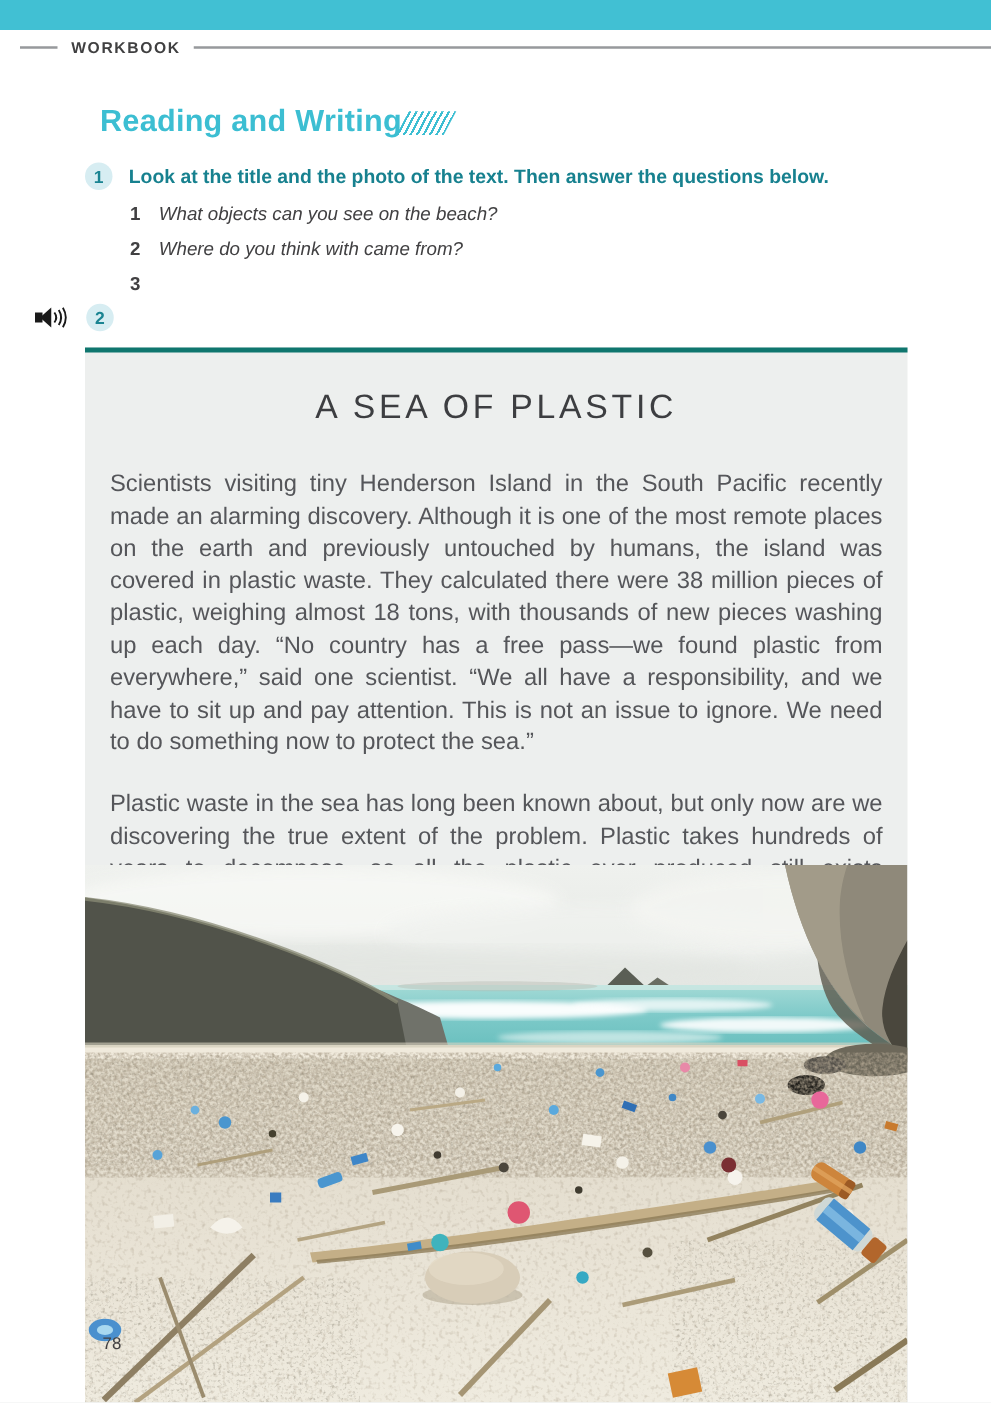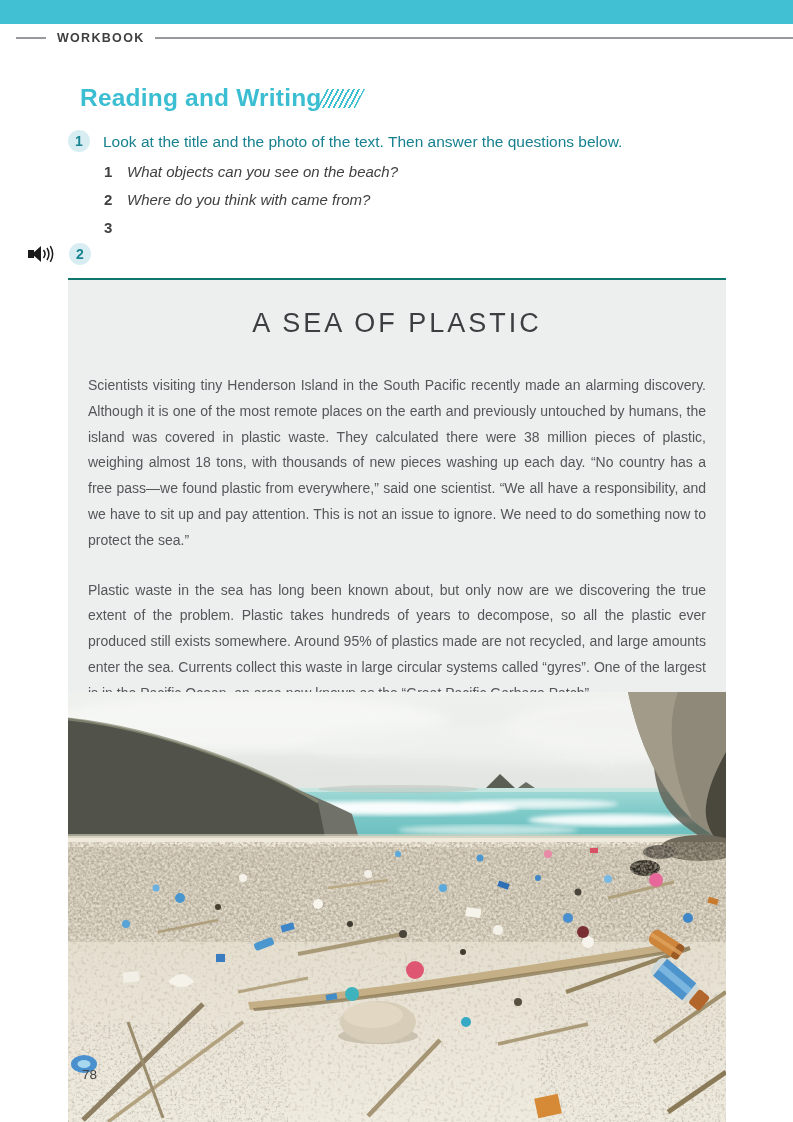--- a/index.html
+++ b/index.html
@@ -24,35 +24,35 @@
   .section-title { font-size:24.5px; font-weight:bold; color:#3cbed2; letter-spacing:0.2px; }
   .hatch { width:38px; height:19px; transform:skewX(-28deg);
     background:repeating-linear-gradient(90deg,#3cbed2 0 2px,transparent 2px 5.2px); }
 
   
   .exercise { position:absolute; display:flex; align-items:flex-start; }
   .ex1 { top:130px; left:68px; gap:13px; }
   .ex2 { top:243px; left:28px; gap:14px; }
   .badge { flex:none; width:22px; height:22px; border-radius:50%; background:#d7edf2;
     color:#1a8492; font-weight:bold; font-size:14px; text-align:center; line-height:22px; }
-  .instruction { font-weight:normal; font-size:15.5px; color:#17818f; line-height:22px; padding-top:0.5px; }
+  .instruction { font-weight:bold; font-size:15.5px; color:#17818f; line-height:22px; padding-top:0.5px; }
   .audio-icon { flex:none; width:27px; height:20px; margin-top:1px; }
 
   
   .questions { position:absolute; top:157px; left:104px; }
   .q-row { display:flex; height:28px; align-items:center; }
   .q-num { width:23px; font-weight:bold; font-size:15px; color:#414042; }
   .q-text { font-size:15px; color:#414042;font-style:italic; }
 
   
   .article { position:absolute; left:68px; top:278px; width:658px; height:844px;
-    background:#edefee; border-top:2px solid #0f766e; }
+    background:#edefee; border-top:4px solid #0f766e; }
   .article-title { margin:28px 0 0; text-align:center; font-size:27px; font-weight:400;
     color:#3d3e41; letter-spacing:3px; }
-  .article p { margin:0 20px; text-align:justify; font-size:14px; line-height:25.8px; color:#55565a; }
+  .article p { margin:0 20px; text-align:justify; font-size:19px; line-height:25.8px; color:#55565a; }
   .p1 { margin-top:34px !important; }
   .p2 { margin-top:24px !important; }
 
   
   .photo { position:absolute; left:0; bottom:0; width:658px; height:430px; overflow:hidden; background:#e8eae7; }
   .photo svg { display:block; }
 
   
   .page-number { position:absolute; left:38px; top:1067px; font-size:13.5px; color:#414042;margin-left:44px; }
 </style>

